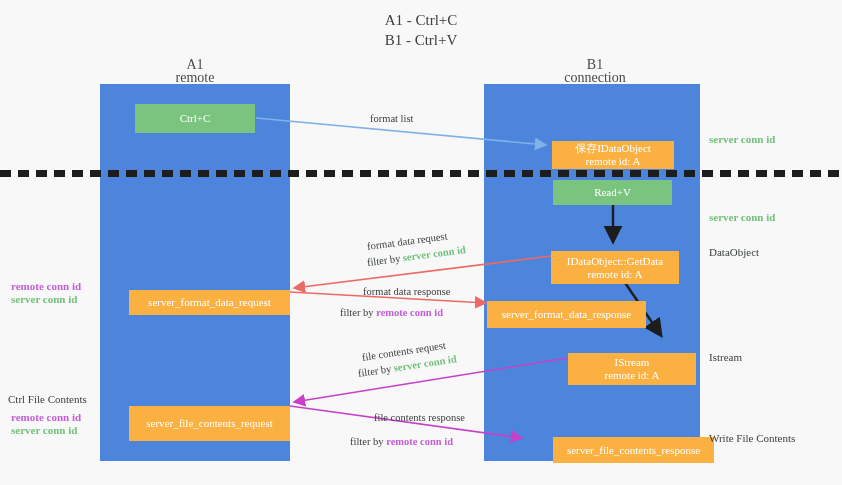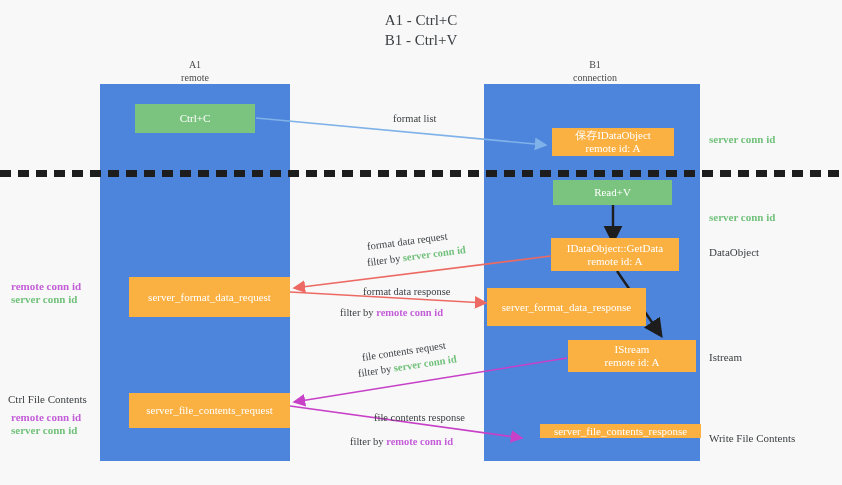--- a/index.html
+++ b/index.html
@@ -25,21 +25,21 @@
     font-size: 15px;
     color: #3c4043;
     line-height: 20px;
   }
   .title div { white-space: pre; }
 
   
   .col-head {
     position: absolute;
     text-align: center;
-    font-size: 10px;
+    font-size: 14px;
     color: #4a4a4a;
     line-height: 13px;
     width: 180px;
   }
   .col-head .h1 { display:block; }
   .col-head .h2 { display:block; }
   #head-a1 { left: 105px; top: 58px; }
   #head-b1 { left: 505px; top: 58px; }
 
   
@@ -71,21 +71,21 @@
     align-items: center;
     justify-content: center;
     color: #ffffff;
     font-size: 11px;
     line-height: 13px;
     text-align: center;
     box-sizing: border-box;
     padding: 2px 4px;
   }
   .box.green  { background: #7bc47f; }
-  .box.orange { background: #fbb042; }
+  .box.orange { background: #fbb042; margin-top: 13px; }
   .box .l2 { display: block; }
 
   
   .side-label {
     position: absolute;
     font-size: 11px;
     line-height: 14px;
     color: #3c4043;
     white-space: nowrap;
   }
@@ -163,21 +163,21 @@
 
     <line x1="290" y1="406" x2="522" y2="438" stroke="#c740c7" stroke-width="1.6" marker-end="url(#ah-mag)"></line>
   </svg>
 
   <div id="divider"></div>
 
   <div class="box green" style="left:135px; top:104px; width:120px; height:29px;">
     <span>Ctrl+C</span>
   </div>
 
-  <div class="box orange" style="left:129px; top:277px; width:161px; height:40px;">
+  <div class="box orange" style="left:129px; top:277px; width:161px; height:25px;">
     <span>server_format_data_request</span>
   </div>
 
   <div class="box orange" style="left:129px; top:393px; width:161px; height:35px;">
     <span>server_file_contents_request</span>
   </div>
 
   <div class="box orange" style="left:552px; top:128px; width:122px; height:28px;">
     <span>保存IDataObject</span>
     <span class="l2">remote id: A</span>
@@ -185,51 +185,51 @@
 
   <div class="box green" style="left:553px; top:180px; width:119px; height:25px;">
     <span>Read+V</span>
   </div>
 
   <div class="box orange" style="left:551px; top:238px; width:128px; height:33px;">
     <span>IDataObject::GetData</span>
     <span class="l2">remote id: A</span>
   </div>
 
-  <div class="box orange" style="left:487px; top:288px; width:159px; height:38px;">
+  <div class="box orange" style="left:487px; top:288px; width:159px; height:27px;">
     <span>server_format_data_response</span>
   </div>
 
   <div class="box orange" style="left:568px; top:340px; width:128px; height:32px;">
     <span>IStream</span>
     <span class="l2">remote id: A</span>
   </div>
 
-  <div class="box orange" style="left:540px; top:424px; width:161px; height:14px;">
+  <div class="box orange" style="left:553px; top:424px; width:161px; height:26px;">
     <span>server_file_contents_response</span>
   </div>
 
   <div class="side-label green-txt" style="left:709px; top:132px;">server conn id</div>
 
   <div class="side-label green-txt" style="left:709px; top:210px;">server conn id</div>
 
   <div class="side-label plain-txt" style="left:709px; top:245px;">DataObject</div>
 
   <div class="side-label plain-txt" style="left:709px; top:350px;">Istream</div>
 
   <div class="side-label plain-txt" style="left:709px; top:431px;">Write File Contents</div>
 
   <div class="side-label purple-txt" style="left:11px; top:279px;">remote conn id</div>
   <div class="side-label green-txt" style="left:11px; top:292px;">server conn id</div>
 
   <div class="side-label plain-txt" style="left:8px; top:392px;">Ctrl File Contents</div>
   <div class="side-label purple-txt" style="left:11px; top:410px;">remote conn id</div>
   <div class="side-label green-txt" style="left:11px; top:423px;">server conn id</div>
 
-  <div class="cap" style="left:393px; top:112px;">format list</div>
+  <div class="cap" style="left:370px; top:112px;">format list</div>
 
   <div class="cap rot-up" style="left:367px; top:240px;">format data request</div>
   <div class="cap rot-up" style="left:367px; top:256px;">
     <span>filter by </span><span class="green-txt">server conn id</span>
   </div>
 
   <div class="cap" style="left:363px; top:285px;">format data response</div>
   <div class="cap" style="left:340px; top:306px;">
     <span>filter by </span><span class="purple-txt">remote conn id</span>
   </div>

